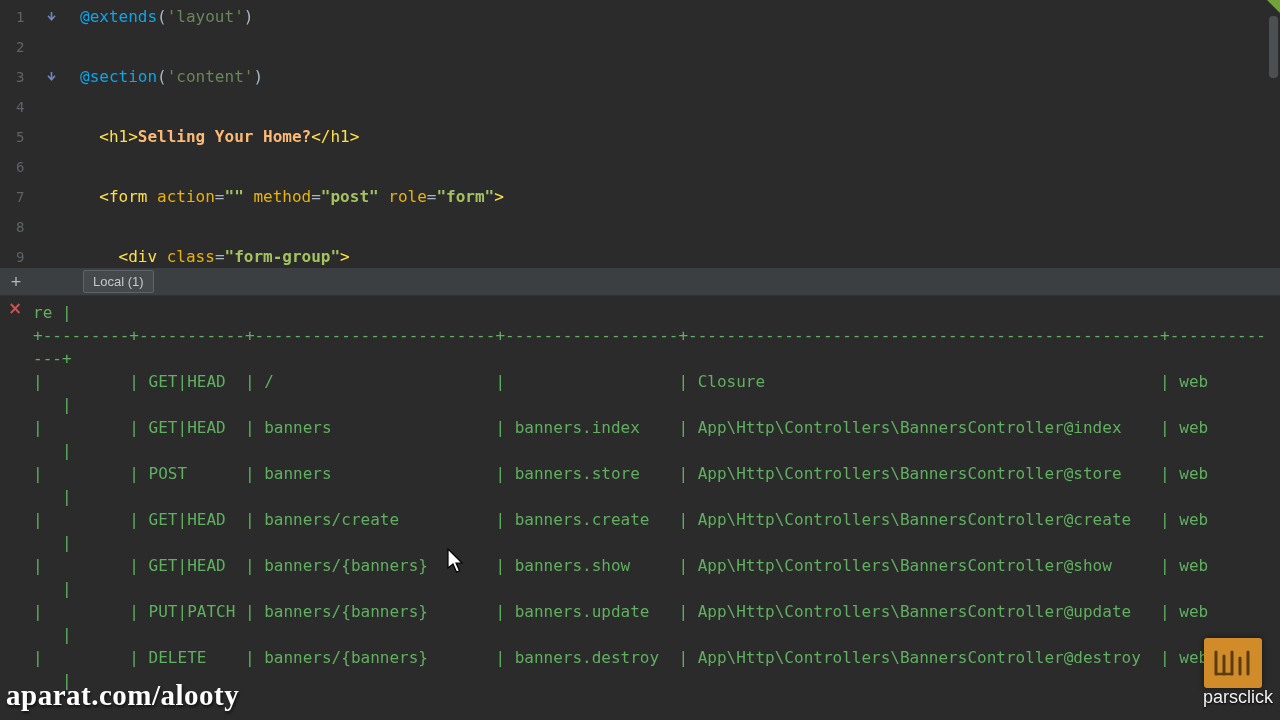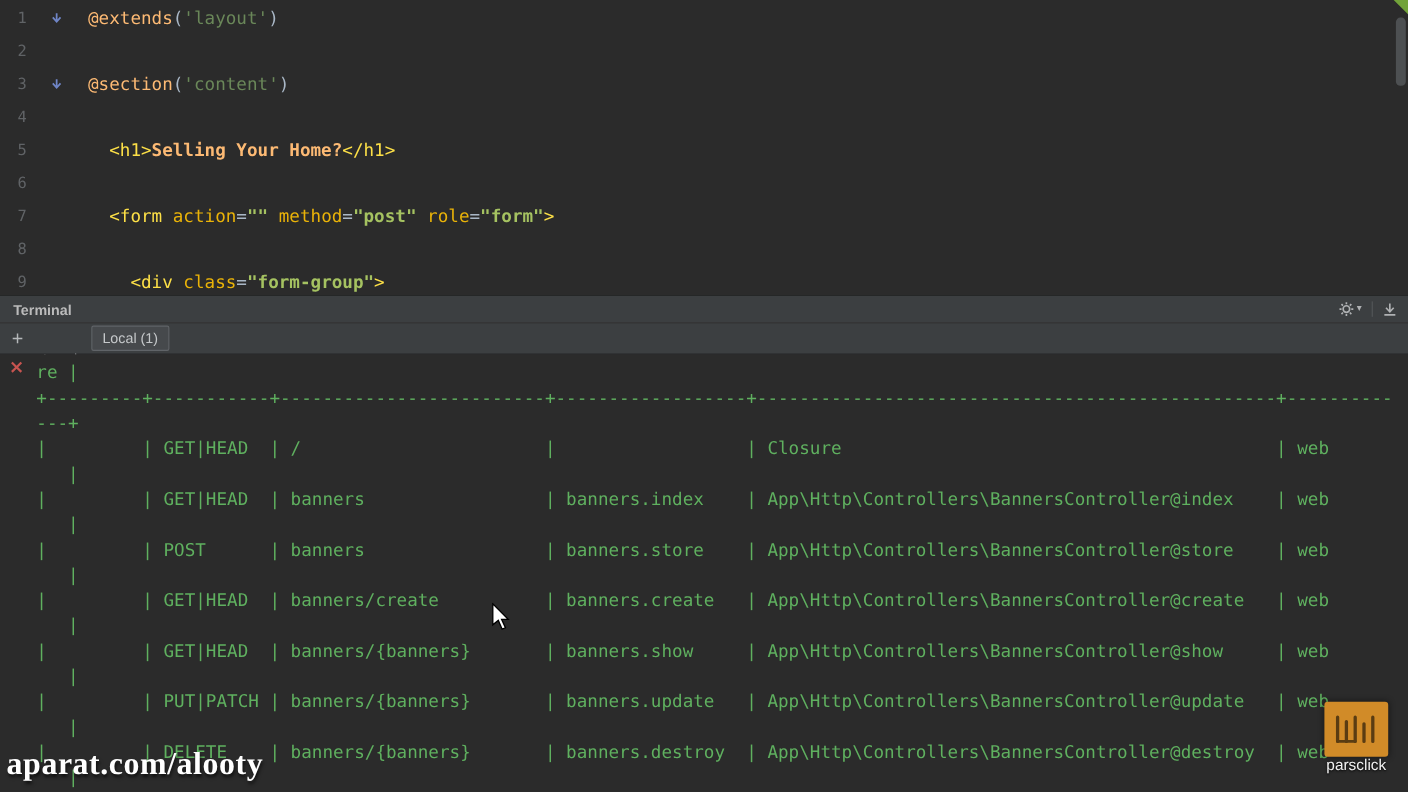--- a/index.html
+++ b/index.html
@@ -13,21 +13,21 @@
 
   
   .editor {
     position:absolute; top:0; left:0; width:1280px; height:268px;
     background:#2b2b2b; padding-top:2px; overflow:hidden;
   }
   .code-line { display:flex; height:30px; line-height:30px; font-size:16px; white-space:pre; }
   .lnum { width:24px; margin-left:16px; color:#606366; font-size:14px; flex:none; }
   .gicon { width:40px; flex:none; display:flex; align-items:center; padding-left:6px; }
   .code { flex:1; }
-  .tok-directive { color:#fdba74; }
+  .tok-directive { color:#0ea5e9; }
   .tok-plain     { color:#a9b7c6; }
   .tok-string    { color:#6a8759; }
   .tok-tag       { color:#fde047; }
   .tok-attr      { color:#eab308; }
   .tok-attrval   { color:#a5c261; font-weight:bold; }
   .tok-text      { color:#fdba74; font-weight:bold; }
 
   .editor-scrollbar {
     position:absolute; right:2px; top:16px; width:9px; height:62px;
     background:#4d5052; border-radius:4px;
@@ -83,21 +83,21 @@
     text-shadow:1px 2px 3px rgba(0,0,0,0.65);
   }
   .logo { position:absolute; left:1203px; top:638px; width:60px; z-index:20; text-align:center; }
   .logo-box {
     width:58px; height:50px; margin:0 auto;
     background:var(--logo-orange,#d18b28); border-radius:3px;
     display:flex; align-items:center; justify-content:center;
     box-shadow:0 0 6px rgba(0,0,0,0.45);
   }
   .logo-text {
-    color:#f2f2f2; font-family:"Liberation Sans",sans-serif; font-size:14px;
+    color:#f2f2f2; font-family:"Liberation Sans",sans-serif; font-size:18px;
     margin-top:-1px; text-shadow:0 1px 2px #000;
   }
   .cursor { position:absolute; left:446px; top:548px; z-index:30; }
 </style>
 </head>
 <body>
 
 <div class="editor">
   <div id="editor-lines">
       <div class="code-line"><span class="lnum">1</span><span class="gicon"><svg width="11" height="12" viewBox="0 0 11 12">
@@ -112,42 +112,20 @@
       <div class="code-line"><span class="lnum">6</span><span class="gicon"></span><span class="code"></span></div>
       <div class="code-line"><span class="lnum">7</span><span class="gicon"></span><span class="code"><span class="tok-plain">  </span><span class="tok-tag">&lt;form </span><span class="tok-attr">action</span><span class="tok-plain">=</span><span class="tok-attrval">""</span><span class="tok-plain"> </span><span class="tok-attr">method</span><span class="tok-plain">=</span><span class="tok-attrval">"post"</span><span class="tok-plain"> </span><span class="tok-attr">role</span><span class="tok-plain">=</span><span class="tok-attrval">"form"</span><span class="tok-tag">&gt;</span></span></div>
       <div class="code-line"><span class="lnum">8</span><span class="gicon"></span><span class="code"></span></div>
       <div class="code-line"><span class="lnum">9</span><span class="gicon"></span><span class="code"><span class="tok-plain">    </span><span class="tok-tag">&lt;div </span><span class="tok-attr">class</span><span class="tok-plain">=</span><span class="tok-attrval">"form-group"</span><span class="tok-tag">&gt;</span></span></div>
     </div>
   <div class="editor-scrollbar"></div>
   <div class="corner-tri"></div>
 </div>
 
 <div class="terminal">
-  <div class="t-header">
-    <span class="t-title">Terminal</span>
-    <div class="t-actions">
-      <span class="t-action">
-        <svg width="14" height="14" viewBox="0 0 14 14">
-            <g stroke="#afb1b3" stroke-width="1.5" fill="none">
-              <circle cx="7" cy="7" r="3"></circle>
-              <path d="M7 0.7 V2.6 M7 11.4 V13.3 M0.7 7 H2.6 M11.4 7 H13.3 M2.5 2.5 L3.9 3.9 M10.1 10.1 L11.5 11.5 M11.5 2.5 L10.1 3.9 M3.9 10.1 L2.5 11.5"></path>
-            </g>
-          </svg>
-        <span class="t-caret">▾</span>
-      </span>
-      <span class="t-divider"></span>
-      <span class="t-action">
-        <svg width="13" height="13" viewBox="0 0 13 13">
-            <g stroke="#afb1b3" stroke-width="1.5" fill="none">
-              <path d="M6.5 1 V7.6 M3 4.8 L6.5 8.4 L10 4.8 M1.5 11.3 H11.5"></path>
-            </g>
-          </svg>
-      </span>
-    </div>
-  </div>
 
   <div class="t-tabs">
     <span class="t-plus">+</span>
     <span class="t-tab underlined">Local</span>
     <span class="t-tab selected">Local (1)</span>
   </div>
 
   <div class="t-body">
     <div class="t-close">×</div>
     <pre id="t-output">re |

